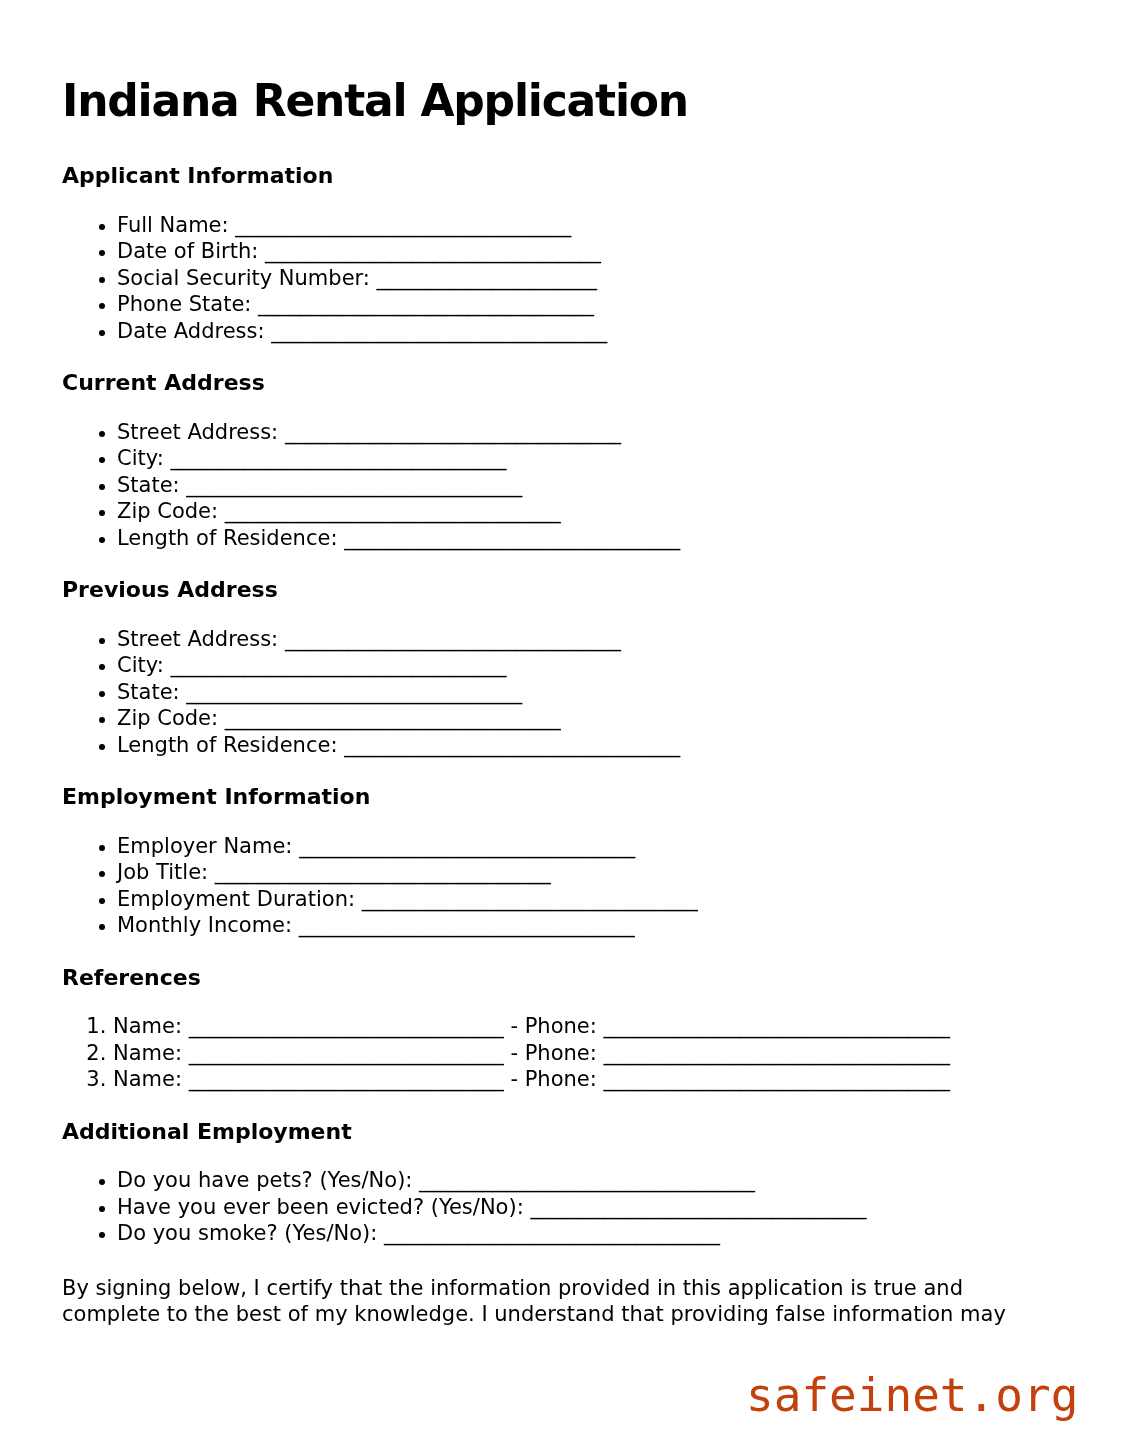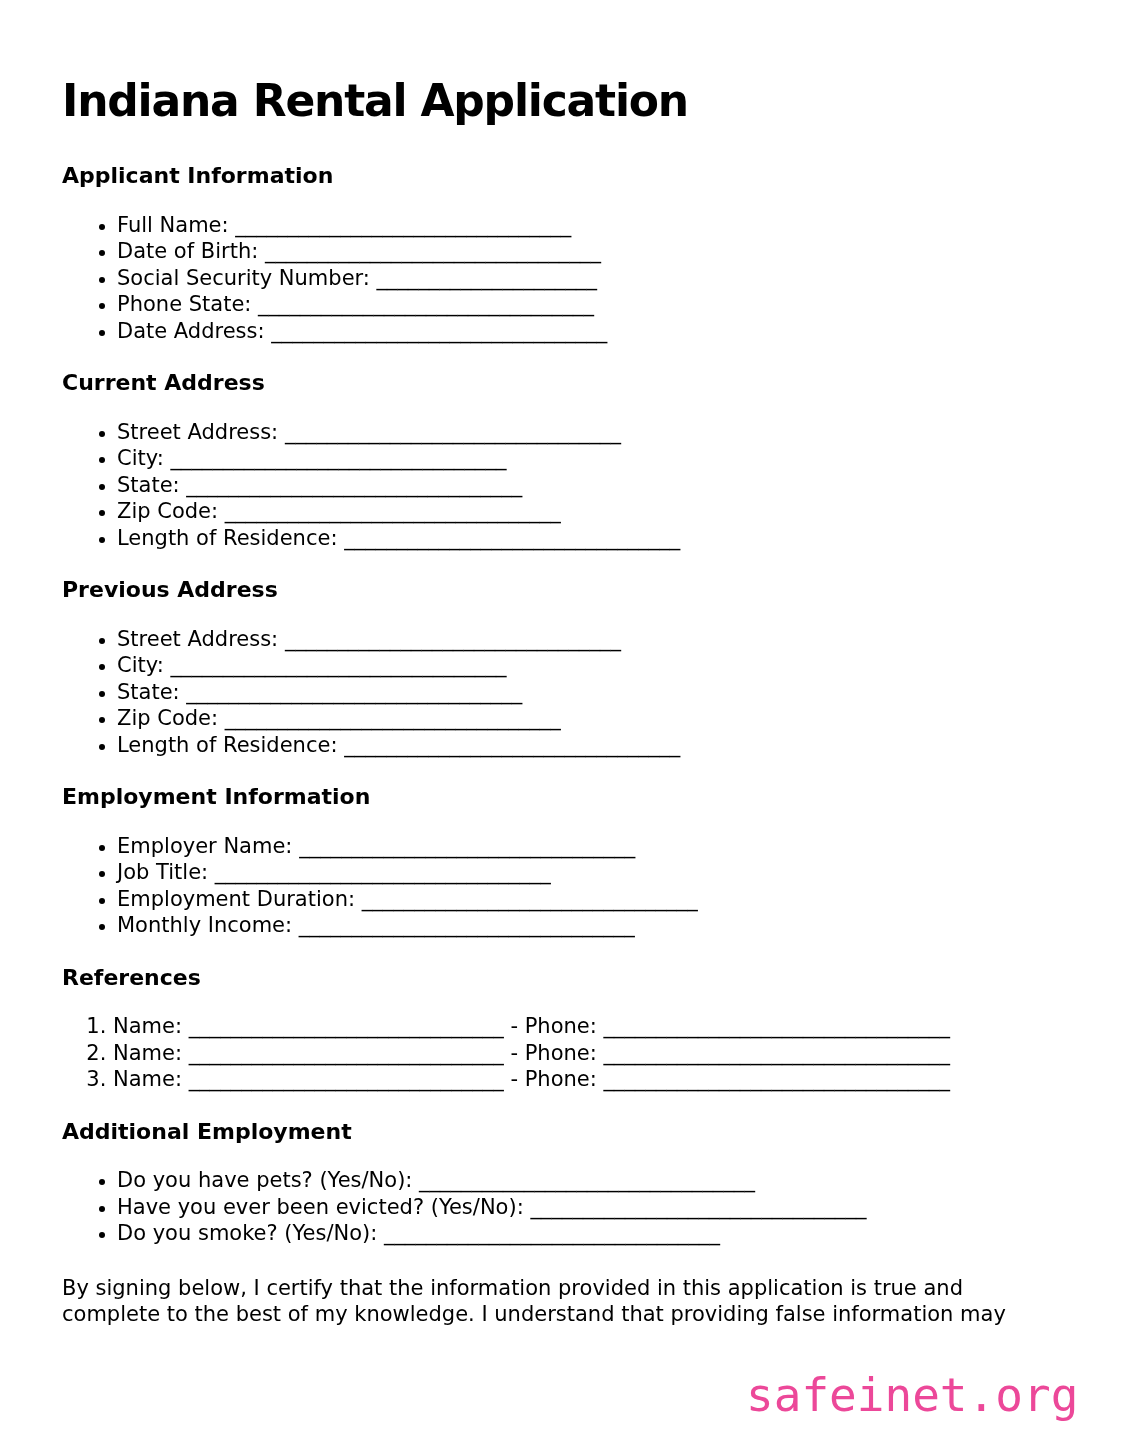--- a/index.html
+++ b/index.html
@@ -49,21 +49,21 @@
   p.certification {
     margin: 28px 0 15px 0;
   }
   .watermark {
     position: absolute;
     top: 1372px;
     left: 746px;
     font-family: "DejaVu Sans Mono", monospace;
     font-size: 46px;
     line-height: 1;
-    color: #ec4899;
+    color: #c2410c;
     z-index: 1;
   }
   .doc-content { position: relative; z-index: 2; }
 </style>
 </head>
 <body>
 
 <div class="watermark">safeinet.org</div>
 
 <div class="doc-content">

